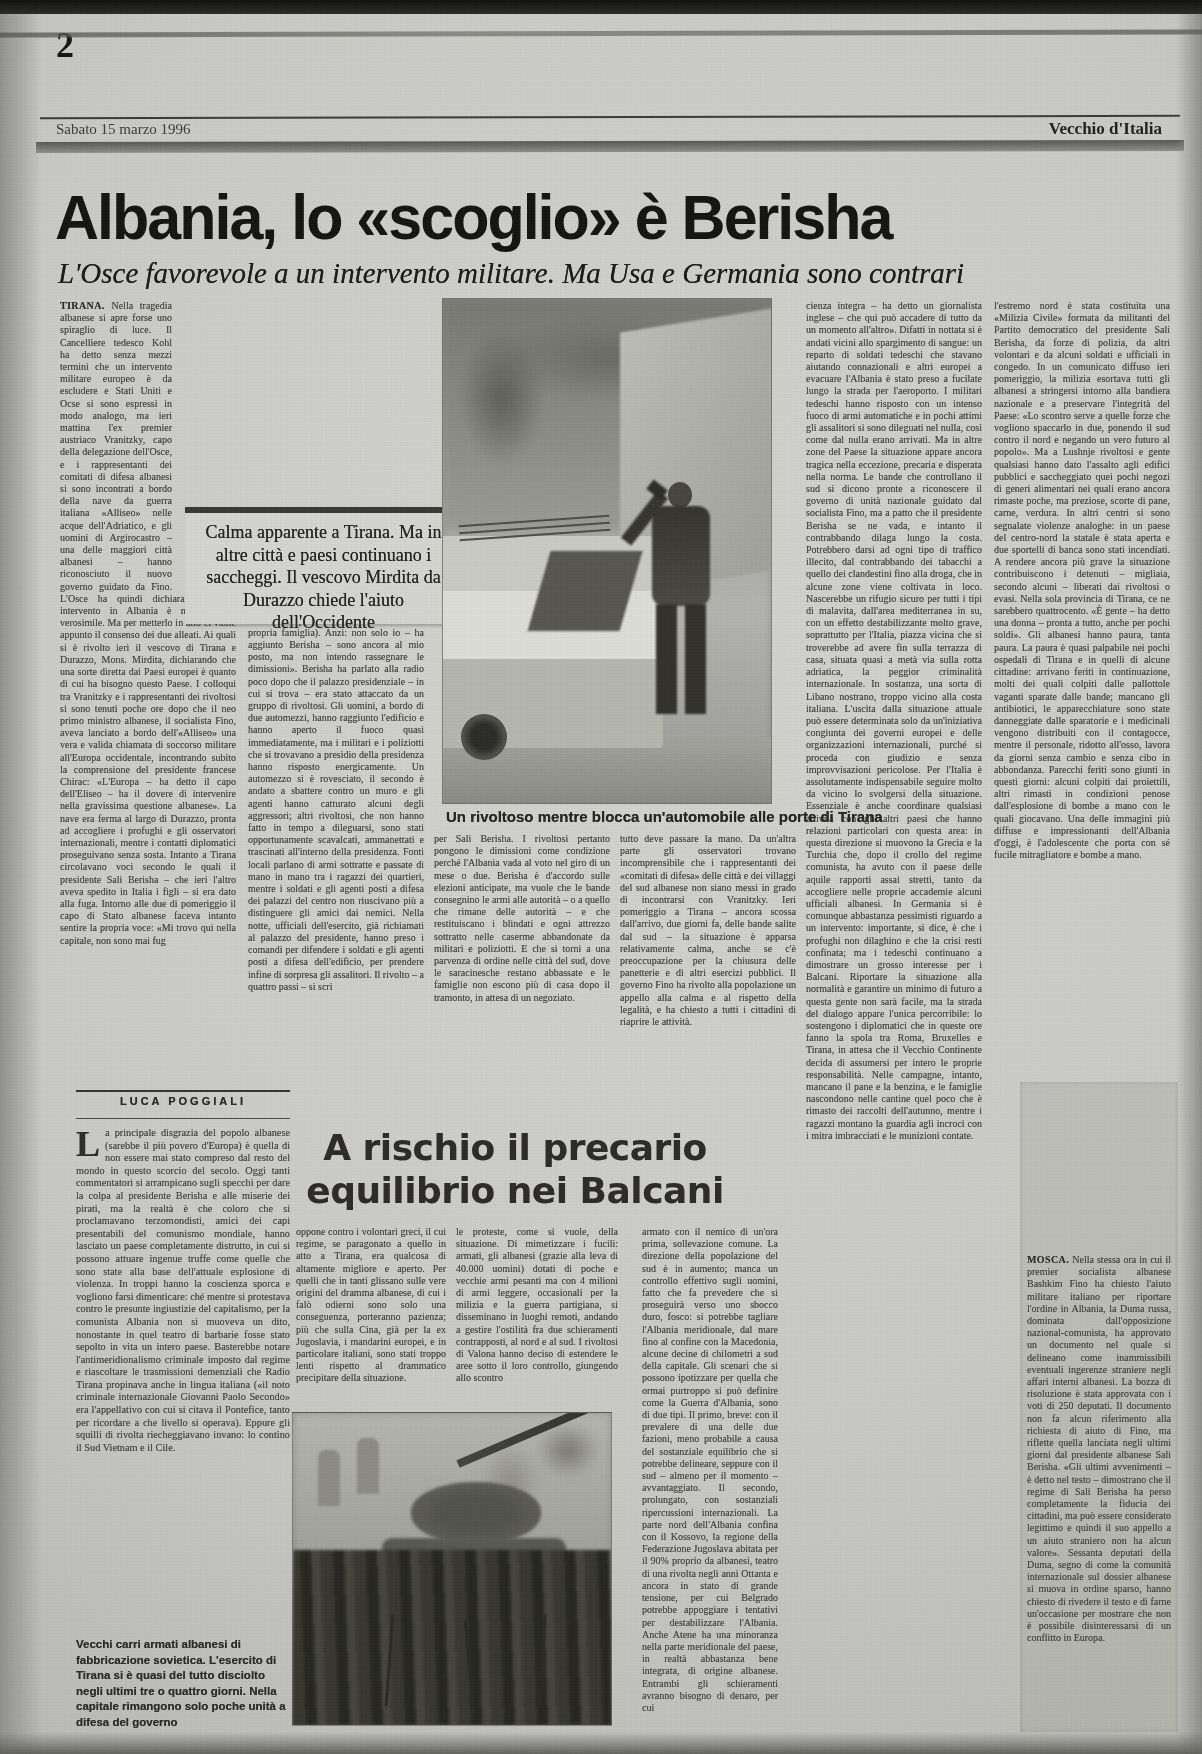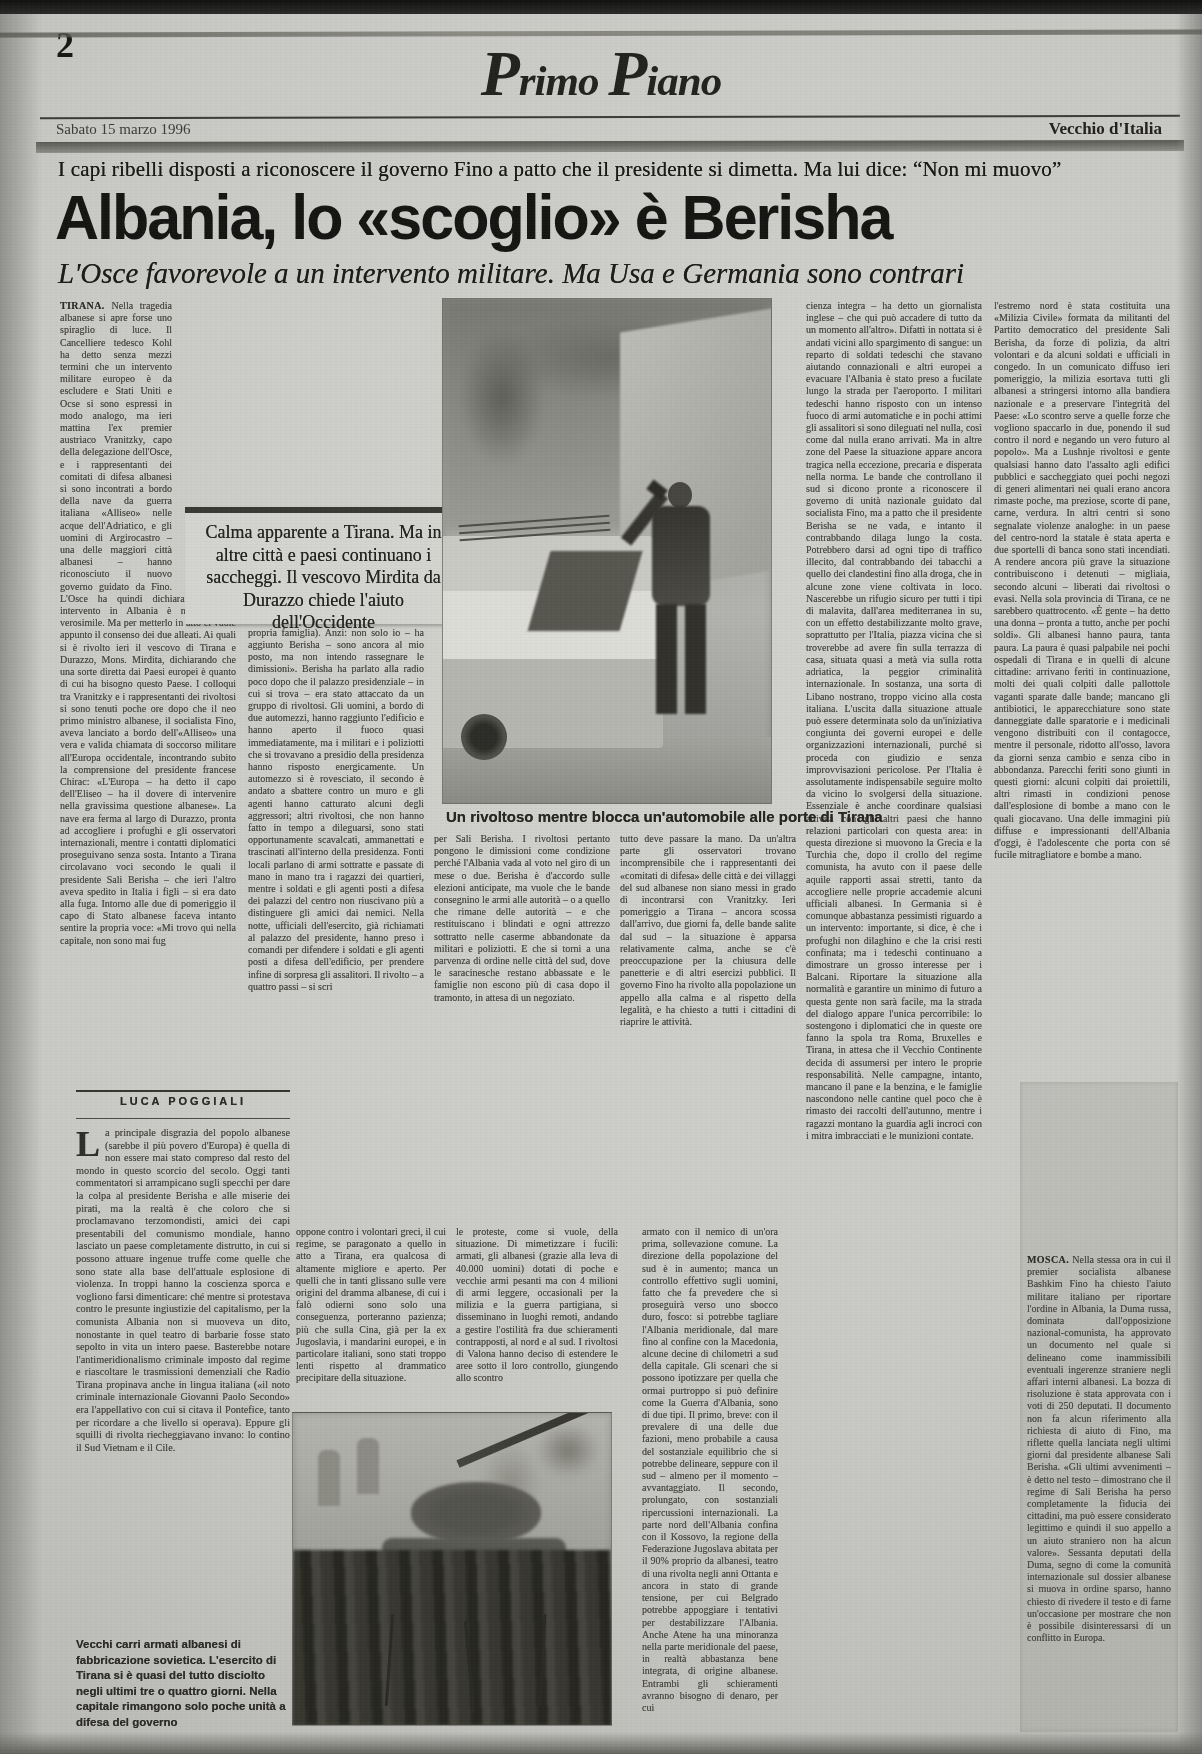--- a/index.html
+++ b/index.html
@@ -107,27 +107,25 @@
   .duma-headline{position:absolute;left:0;top:14px;width:100%;text-align:center;font-family:"DejaVu Sans",sans-serif;
     font-weight:bold;font-size:20px;line-height:26px;color:#242320;white-space:pre-line;filter:blur(.3px);}
   .duma-body{position:absolute;left:7px;top:172px;width:144px;height:462px;}
 </style>
 </head>
 <body>
 
 <div id="page">
 
   <div class="abs pagenum">2</div>
-  <div class="abs masthead"><span class="cap">P</span><span class="rest">rimo </span><span class="cap">P</span><span class="rest">iano</span></div>
   <div class="abs rule-mast"></div>
   <div class="abs edition-date">Sabato 15 marzo 1996</div>
   <div class="abs pubname">Vecchio d'Italia</div>
   <div class="abs band"></div>
 
-  <div class="abs kicker">I capi ribelli disposti a riconoscere il governo Fino a patto che il presidente si dimetta. Ma lui dice: “Non mi muovo”</div>
   <div class="abs headline">Albania, lo «scoglio» è Berisha</div>
   <div class="abs deck">L'Osce favorevole a un intervento militare. Ma Usa e Germania sono contrari</div>
 
   <div class="col" style="left:60px;top:300px;width:176px;height:782px;"><span class="qspacer-r"></span><span class="dateline">TIRANA.</span> <span>Nella tragedia albanese si apre forse uno spiraglio di luce. Il Cancelliere tedesco Kohl ha detto senza mezzi termini che un intervento militare europeo è da escludere e Stati Uniti e Ocse si sono espressi in modo analogo, ma ieri mattina l'ex premier austriaco Vranitzky, capo della delegazione dell'Osce, e i rappresentanti dei comitati di difesa albanesi si sono incontrati a bordo della nave da guerra italiana «Alliseo» nelle acque dell'Adriatico, e gli uomini di Argirocastro – una delle maggiori città albanesi – hanno riconosciuto il nuovo governo guidato da Fino. L'Osce ha quindi dichiarato che un intervento in Albania è necessario e verosimile. Ma per metterlo in atto ci vuole appunto il consenso dei due alleati. Ai quali si è rivolto ieri il vescovo di Tirana e Durazzo, Mons. Mirdita, dichiarando che una sorte diretta dai Paesi europei è quanto di cui ha bisogno questo Paese. I colloqui tra Vranitzky e i rappresentanti dei rivoltosi si sono tenuti poche ore dopo che il neo primo ministro albanese, il socialista Fino, aveva lanciato a bordo dell'«Alliseo» una vera e valida chiamata di soccorso militare all'Europa occidentale, incontrando subito la comprensione del presidente francese Chirac: «L'Europa – ha detto il capo dell'Eliseo – ha il dovere di intervenire nella gravissima questione albanese». La nave era ferma al largo di Durazzo, pronta ad accogliere i profughi e gli osservatori internazionali, mentre i contatti diplomatici proseguivano senza sosta. Intanto a Tirana circolavano voci secondo le quali il presidente Sali Berisha – che ieri l'altro aveva spedito in Italia i figli – si era dato alla fuga. Intorno alle due di pomeriggio il capo di Stato albanese faceva intanto sentire la propria voce: «Mi trovo qui nella capitale, non sono mai fug</span></div>
   <div class="col" style="left:248px;top:300px;width:176px;height:782px;"><span class="qspacer-f"></span><span>gito, ma fuggito e credo che il ministro Salej Zhulali abbia letto male una dichiarazione al suo Paese (l'ex ministro Zhulali è riparato, pare, in Italia con la propria famiglia). Anzi: non solo io – ha aggiunto Berisha – sono ancora al mio posto, ma non intendo rassegnare le dimissioni». Berisha ha parlato alla radio poco dopo che il palazzo presidenziale – in cui si trova – era stato attaccato da un gruppo di rivoltosi. Gli uomini, a bordo di due automezzi, hanno raggiunto l'edificio e hanno aperto il fuoco quasi immediatamente, ma i militari e i poliziotti che si trovavano a presidio della presidenza hanno risposto energicamente. Un automezzo si è rovesciato, il secondo è andato a sbattere contro un muro e gli agenti hanno catturato alcuni degli aggressori; altri rivoltosi, che non hanno fatto in tempo a dileguarsi, sono stati opportunamente scavalcati, ammanettati e trascinati all'interno della presidenza. Fonti locali parlano di armi sottratte e passate di mano in mano tra i ragazzi dei quartieri, mentre i soldati e gli agenti posti a difesa dei palazzi del centro non riuscivano più a distinguere gli amici dai nemici. Nella notte, ufficiali dell'esercito, già richiamati al palazzo del presidente, hanno preso i comandi per difendere i soldati e gli agenti posti a difesa dell'edificio, per prendere infine di sorpresa gli assalitori. Il rivolto – a quattro passi – si scri</span></div>
   <div class="col" style="left:434px;top:833px;width:176px;height:244px;"><span>per Sali Berisha. I rivoltosi pertanto pongono le dimissioni come condizione perché l'Albania vada al voto nel giro di un mese o due. Berisha è d'accordo sulle elezioni anticipate, ma vuole che le bande consegnino le armi alle autorità – o a quello che rimane delle autorità – e che restituiscano i blindati e ogni attrezzo sottratto nelle caserme abbandonate da militari e poliziotti. E che si torni a una parvenza di ordine nelle città del sud, dove le saracinesche restano abbassate e le famiglie non escono più di casa dopo il tramonto, in attesa di un negoziato.</span></div>
   <div class="col" style="left:620px;top:833px;width:176px;height:244px;"><span>tutto deve passare la mano. Da un'altra parte gli osservatori trovano incomprensibile che i rappresentanti dei «comitati di difesa» delle città e dei villaggi del sud albanese non siano messi in grado di incontrarsi con Vranitzky. Ieri pomeriggio a Tirana – ancora scossa dall'arrivo, due giorni fa, delle bande salite dal sud – la situazione è apparsa relativamente calma, anche se c'è preoccupazione per la chiusura delle panetterie e di altri esercizi pubblici. Il governo Fino ha rivolto alla popolazione un appello alla calma e al rispetto della legalità, e ha chiesto a tutti i cittadini di riaprire le attività.</span></div>
   <div class="col" style="left:806px;top:300px;width:176px;height:1424px;"><span>cienza integra – ha detto un giornalista inglese – che qui può accadere di tutto da un momento all'altro». Difatti in nottata si è andati vicini allo spargimento di sangue: un reparto di soldati tedeschi che stavano aiutando connazionali e altri europei a evacuare l'Albania è stato preso a fucilate lungo la strada per l'aeroporto. I militari tedeschi hanno risposto con un intenso fuoco di armi automatiche e in pochi attimi gli assalitori si sono dileguati nel nulla, così come dal nulla erano arrivati. Ma in altre zone del Paese la situazione appare ancora tragica nella eccezione, precaria e disperata nella norma. Le bande che controllano il sud si dicono pronte a riconoscere il governo di unità nazionale guidato dal socialista Fino, ma a patto che il presidente Berisha se ne vada, e intanto il contrabbando dilaga lungo la costa. Potrebbero darsi ad ogni tipo di traffico illecito, dal contrabbando dei tabacchi a quello dei clandestini fino alla droga, che in alcune zone viene coltivata in loco. Nascerebbe un rifugio sicuro per tutti i tipi di malavita, dall'area mediterranea in su, con un effetto destabilizzante molto grave, soprattutto per l'Italia, piazza vicina che si troverebbe ad avere fin sulla terrazza di casa, situata quasi a metà via sulla rotta adriatica, la peggior criminalità internazionale. In sostanza, una sorta di Libano nostrano, troppo vicino alla costa italiana. L'uscita dalla situazione attuale può essere determinata solo da un'iniziativa congiunta dei governi europei e delle organizzazioni internazionali, purché si proceda con giudizio e senza improvvisazioni pericolose. Per l'Italia è assolutamente indispensabile seguire molto da vicino lo svolgersi della situazione. Essenziale è anche coordinare qualsiasi attività con gli altri paesi che hanno relazioni particolari con questa area: in questa direzione si muovono la Grecia e la Turchia che, dopo il crollo del regime comunista, ha avuto con il paese delle aquile rapporti assai stretti, tanto da accogliere nelle proprie accademie alcuni ufficiali albanesi. In Germania si è comunque abbastanza pessimisti riguardo a un intervento: importante, si dice, è che i profughi non dilaghino e che la crisi resti confinata; ma i tedeschi continuano a dimostrare un grosso interesse per i Balcani. Riportare la situazione alla normalità e garantire un minimo di futuro a questa gente non sarà facile, ma la strada del dialogo appare l'unica percorribile: lo sostengono i diplomatici che in queste ore fanno la spola tra Roma, Bruxelles e Tirana, in attesa che il Vecchio Continente decida di assumersi per intero le proprie responsabilità. Nelle campagne, intanto, mancano il pane e la benzina, e le famiglie nascondono nelle cantine quel poco che è rimasto dei raccolti dell'autunno, mentre i ragazzi montano la guardia agli incroci con i mitra imbracciati e le munizioni contate.</span></div>
   <div class="col" style="left:994px;top:300px;width:176px;height:778px;"><span>l'estremo nord è stata costituita una «Milizia Civile» formata da militanti del Partito democratico del presidente Sali Berisha, da forze di polizia, da altri volontari e da alcuni soldati e ufficiali in congedo. In un comunicato diffuso ieri pomeriggio, la milizia esortava tutti gli albanesi a stringersi intorno alla bandiera nazionale e a preservare l'integrità del Paese: «Lo scontro serve a quelle forze che vogliono spaccarlo in due, ponendo il sud contro il nord e negando un vero futuro al popolo». Ma a Lushnje rivoltosi e gente qualsiasi hanno dato l'assalto agli edifici pubblici e saccheggiato quei pochi negozi di generi alimentari nei quali erano ancora rimaste poche, ma preziose, scorte di pane, carne, verdura. In altri centri si sono segnalate violenze analoghe: in un paese del centro-nord la statale è stata aperta e due sportelli di banca sono stati incendiati. A rendere ancora più grave la situazione contribuiscono i detenuti – migliaia, secondo alcuni – liberati dai rivoltosi o evasi. Nella sola provincia di Tirana, ce ne sarebbero quattrocento. «È gente – ha detto una donna – pronta a tutto, anche per pochi soldi». Gli albanesi hanno paura, tanta paura. La paura è quasi palpabile nei pochi ospedali di Tirana e in quelli di alcune cittadine: arrivano feriti in continuazione, molti dei quali colpiti dalle pallottole vaganti sparate dalle bande; mancano gli antibiotici, le apparecchiature sono state danneggiate dalle sparatorie e i medicinali vengono distribuiti con il contagocce, mentre il personale, ridotto all'osso, lavora da giorni senza cambio e senza cibo in abbondanza. Parecchi feriti sono giunti in questi giorni: alcuni colpiti dai proiettili, altri rimasti in condizioni penose dall'esplosione di bombe a mano con le quali giocavano. Una delle immagini più diffuse e impressionanti dell'Albania d'oggi, è l'adolescente che porta con sé fucile mitragliatore e bombe a mano.</span></div>
 
@@ -152,20 +150,22 @@
     </div>
   </div>
   <div class="abs photo-caption cap1">Un rivoltoso mentre blocca un'automobile alle porte di Tirana</div>
 
   <div class="abs op-rule1"></div>
   <div class="abs op-byline">LUCA POGGIALI</div>
   <div class="abs op-rule2"></div>
   <div class="col" style="left:76px;top:1127px;width:214px;height:462px;font-size:10.3px;line-height:12.6px;"><span class="dropcap">L</span><span>a principale disgrazia del popolo albanese (sarebbe il più povero d'Europa) è quella di non essere mai stato compreso dal resto del mondo in questo scorcio del secolo. Oggi tanti commentatori si arrampicano sugli specchi per dare la colpa al presidente Berisha e alle miserie dei pirati, ma la realtà è che coloro che si proclamavano terzomondisti, amici dei capi presentabili del comunismo mondiale, hanno lasciato un paese completamente distrutto, in cui si possono attuare ingenue truffe come quelle che sono state alla base dell'attuale esplosione di violenza. In troppi hanno la coscienza sporca e vogliono farsi dimenticare: ché mentre si protestava contro le presunte ingiustizie del capitalismo, per la comunista Albania non si muoveva un dito, nonostante in quel teatro di barbarie fosse stato sepolto in vita un intero paese. Basterebbe notare l'antimeridionalismo criminale imposto dal regime e riascoltare le trasmissioni demenziali che Radio Tirana propinava anche in lingua italiana («il noto criminale internazionale Giovanni Paolo Secondo» era l'appellativo con cui si citava il Pontefice, tanto per ricordare a che livello si operava). Eppure gli squilli di rivolta riecheggiavano invano: lo contino il Sud Vietnam e il Cile.</span></div>
   <div class="abs op-caption">Vecchi carri armati albanesi di fabbricazione sovietica. L'esercito di Tirana si è quasi del tutto disciolto negli ultimi tre o quattro giorni. Nella capitale rimangono solo poche unità a difesa del governo</div>
 
+  <div class="abs bk-headline">A rischio il precario
+equilibrio nei Balcani</div>
   <div class="col" style="left:296px;top:1226px;width:150px;height:184px;"><span>oppone contro i volontari greci, il cui regime, se paragonato a quello in atto a Tirana, era qualcosa di altamente migliore e aperto. Per quelli che in tanti glissano sulle vere origini del dramma albanese, di cui i falò odierni sono solo una conseguenza, porteranno pazienza; più che sulla Cina, già per la ex Jugoslavia, i mandarini europei, e in particolare italiani, sono stati troppo lenti rispetto al drammatico precipitare della situazione.</span></div>
   <div class="col" style="left:456px;top:1226px;width:162px;height:184px;"><span>le proteste, come si vuole, della situazione. Di mimetizzare i fucili: armati, gli albanesi (grazie alla leva di 40.000 uomini) dotati di poche e vecchie armi pesanti ma con 4 milioni di armi leggere, occasionali per la milizia e la guerra partigiana, si disseminano in luoghi remoti, andando a gestire l'ostilità fra due schieramenti contrapposti, al nord e al sud. I rivoltosi di Valona hanno deciso di estendere le aree sotto il loro controllo, giungendo allo scontro</span></div>
   <div class="col" style="left:642px;top:1226px;width:136px;height:500px;"><span>armato con il nemico di un'ora prima, sollevazione comune. La direzione della popolazione del sud è in aumento; manca un controllo effettivo sugli uomini, fatto che fa prevedere che si proseguirà verso uno sbocco duro, fosco: si potrebbe tagliare l'Albania meridionale, dal mare fino al confine con la Macedonia, alcune decine di chilometri a sud della capitale. Gli scenari che si possono ipotizzare per quella che ormai purtroppo si può definire come la Guerra d'Albania, sono di due tipi. Il primo, breve: con il prevalere di una delle due fazioni, meno probabile a causa del sostanziale equilibrio che si potrebbe delineare, seppure con il sud – almeno per il momento – avvantaggiato. Il secondo, prolungato, con sostanziali ripercussioni internazionali. La parte nord dell'Albania confina con il Kossovo, la regione della Federazione Jugoslava abitata per il 90% proprio da albanesi, teatro di una rivolta negli anni Ottanta e ancora in stato di grande tensione, per cui Belgrado potrebbe appoggiare i tentativi per destabilizzare l'Albania. Anche Atene ha una minoranza nella parte meridionale del paese, in realtà abbastanza bene integrata, di origine albanese. Entrambi gli schieramenti avranno bisogno di denaro, per cui</span></div>
 
   <div class="photo photo2">
     <div class="abs bp-trees"></div>
     <div class="abs bp-barrel"></div>
     <div class="abs bp-turret"></div>
     <div class="abs bp-hull"></div>
     <div class="bp-fig"></div>

